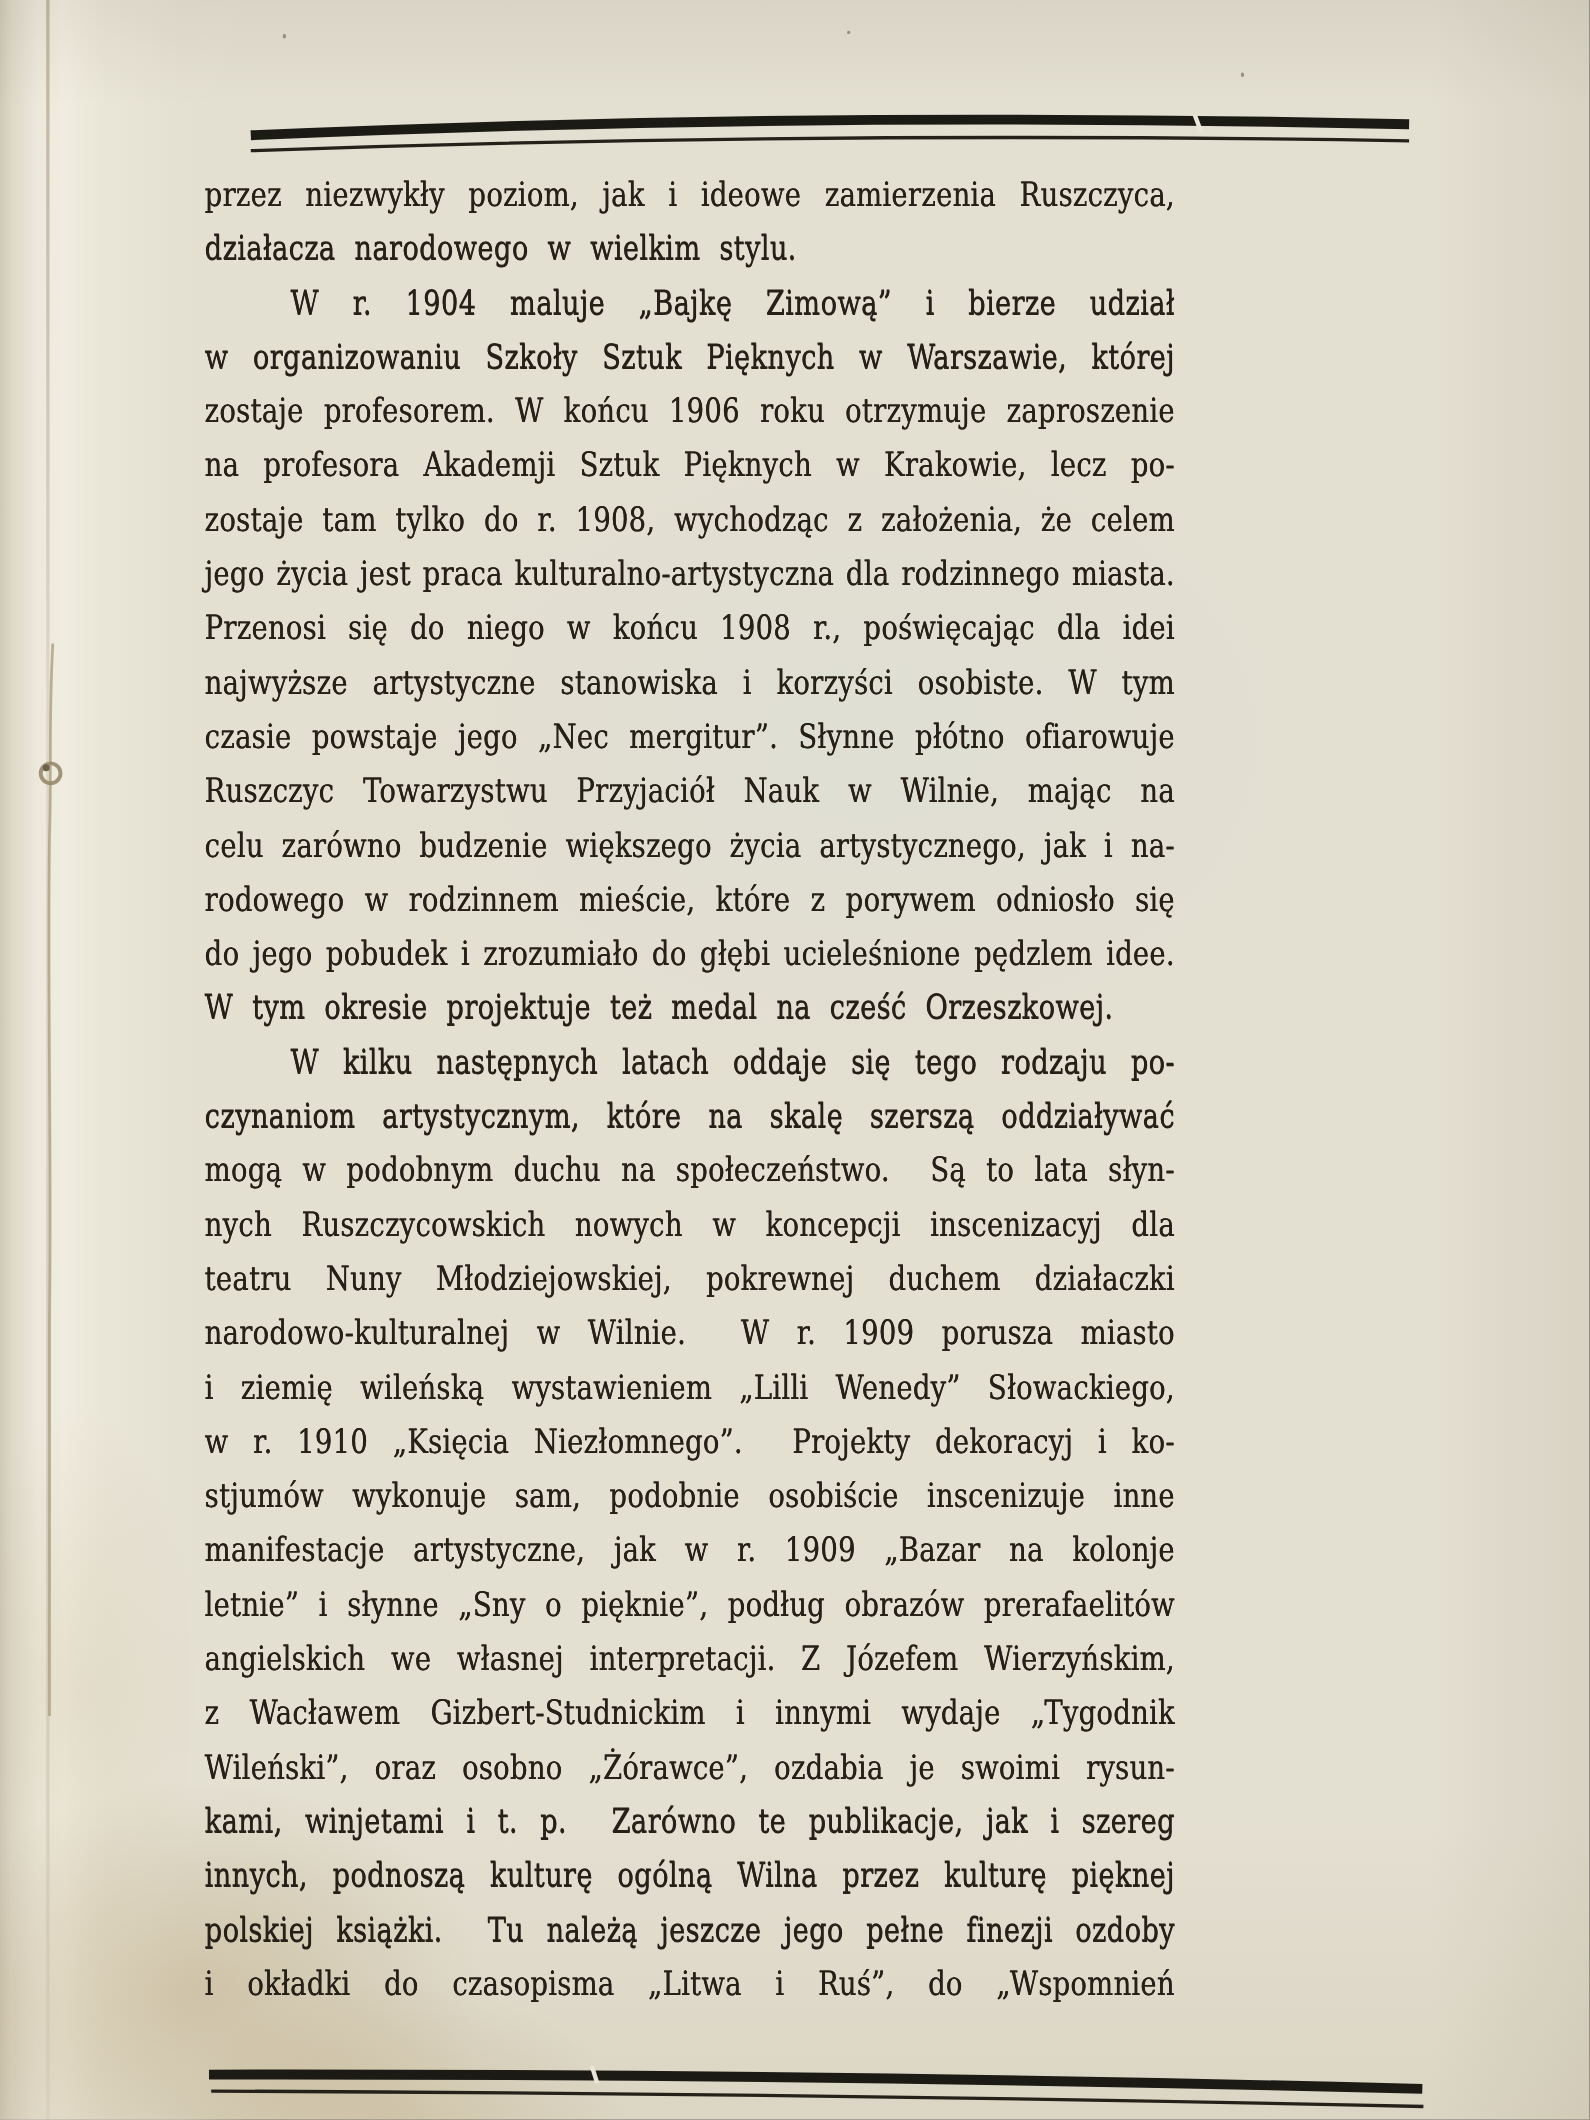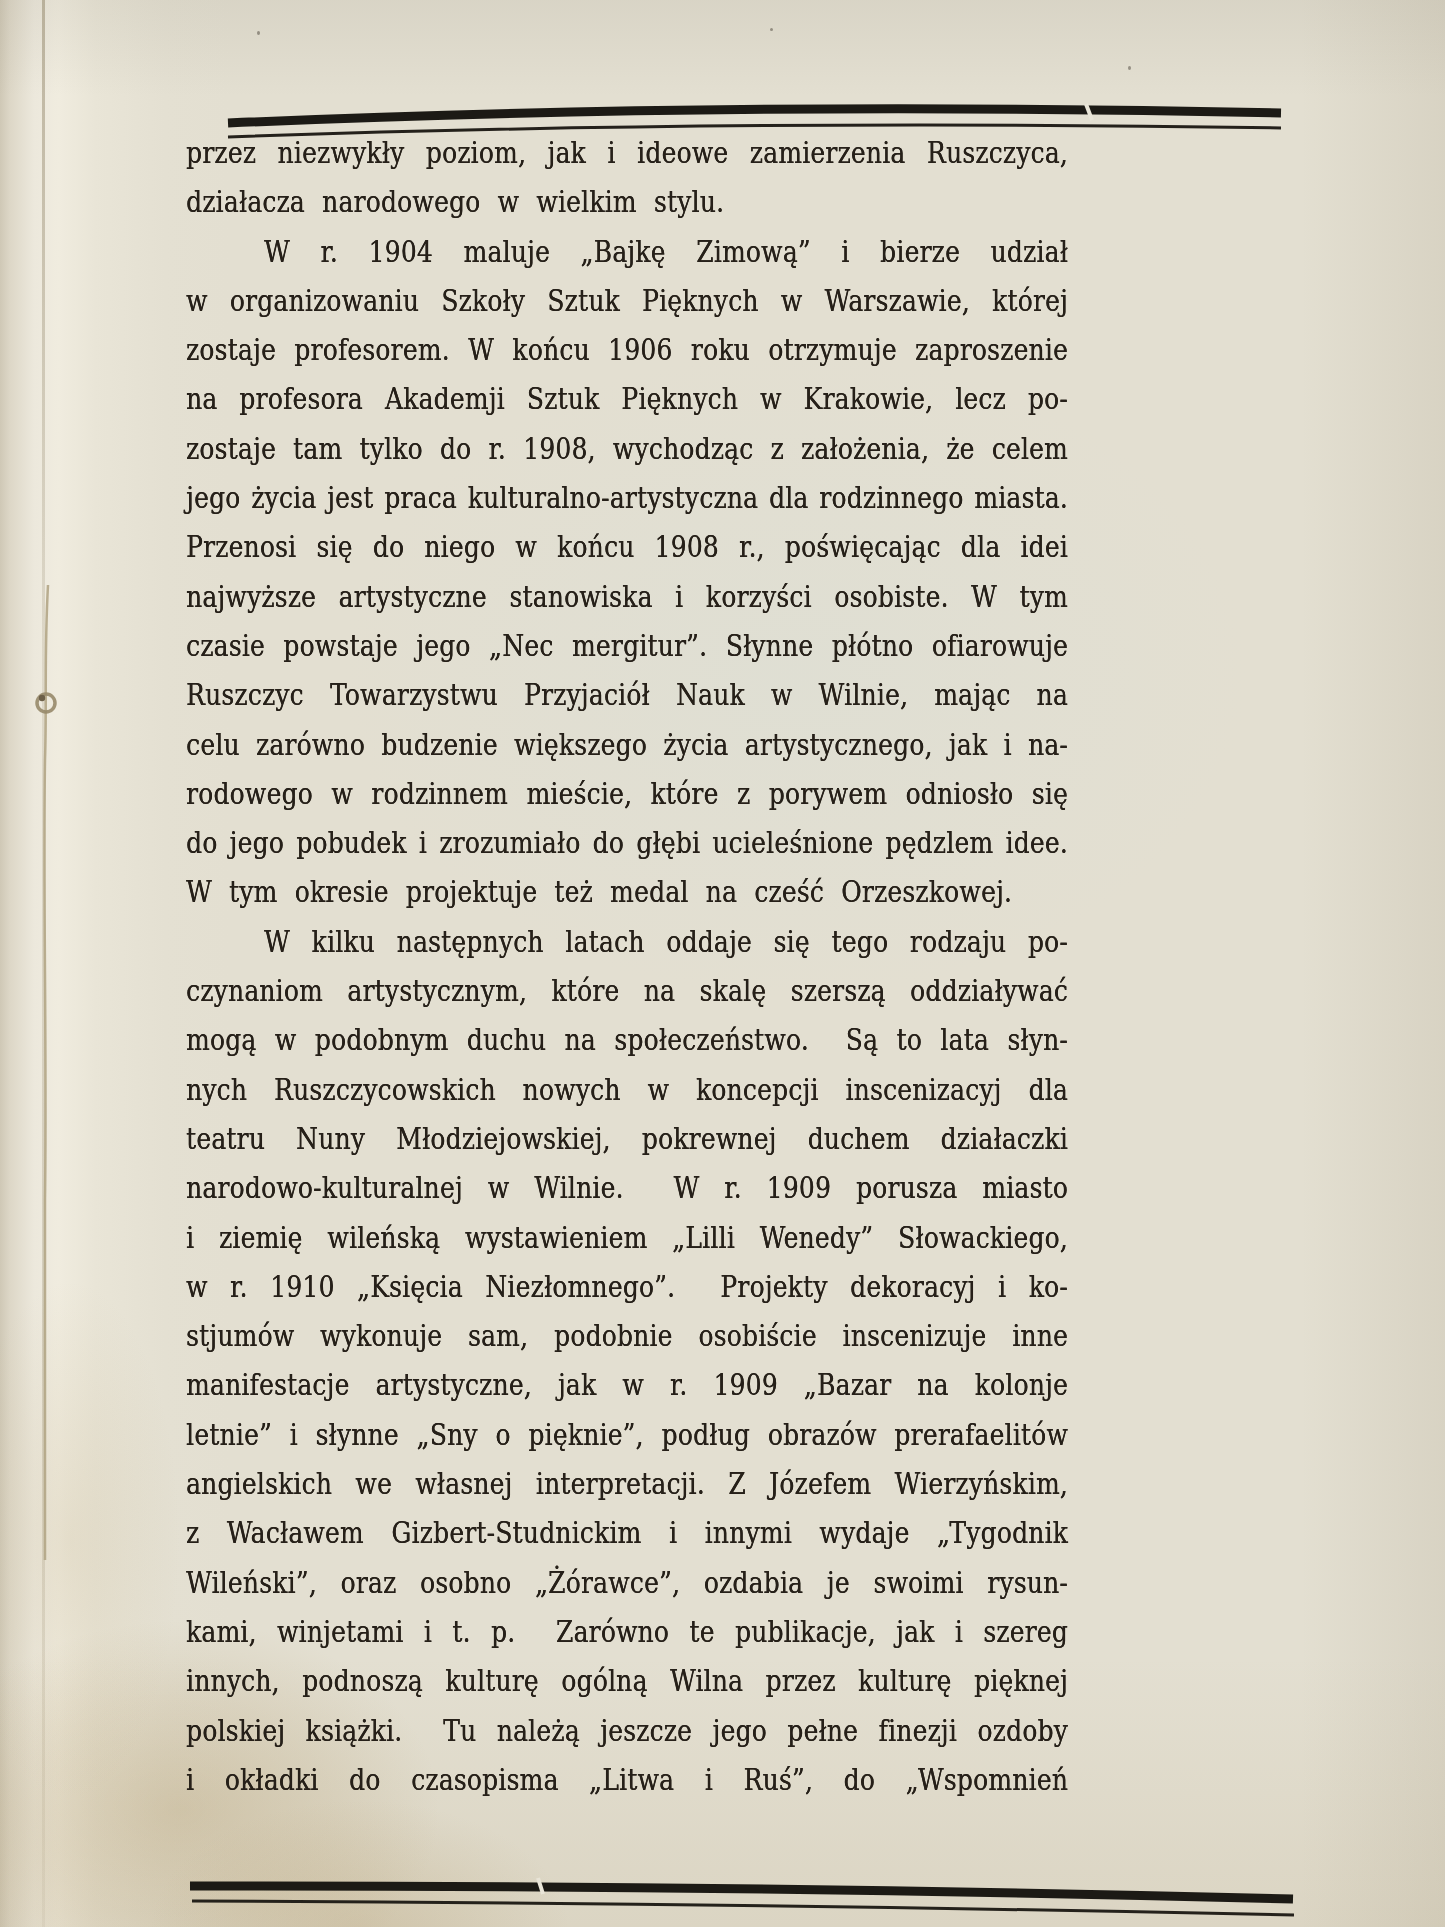--- a/index.html
+++ b/index.html
@@ -22,21 +22,21 @@
     background:radial-gradient(closest-side, rgba(176,152,104,.34), rgba(176,152,104,.16) 58%, rgba(176,152,104,0));}
   .stain.s2{left:150px;top:1800px;width:420px;height:260px;
     background:radial-gradient(closest-side, rgba(176,152,104,.28), rgba(176,152,104,0));}
   .stain.s3{left:-40px;top:1280px;width:220px;height:520px;
     background:radial-gradient(closest-side, rgba(182,162,118,.18), rgba(182,162,118,0));}
   
   .crease{position:absolute;left:42px;top:0;width:3px;height:100%;
     background:linear-gradient(180deg, rgba(150,138,110,.55), rgba(150,138,110,.18) 35%, rgba(150,138,110,.30) 70%, rgba(150,138,110,.10));}
   .overlay{position:absolute;left:0;top:0;}
   .text-block{
-    position:absolute;left:186px;top:128px;width:882px;
+    position:absolute;left:186px;top:152px;width:882px;
     color:#262019;
     font-size:25px;letter-spacing:.2px;word-spacing:2px;
     text-shadow:.2px .2px 0 currentColor;
   }
   .line{
     height:49.3px;line-height:49.3px;
     text-align:justify;text-align-last:justify;
     transform:scaleY(1.22);
     white-space:pre;
   }

